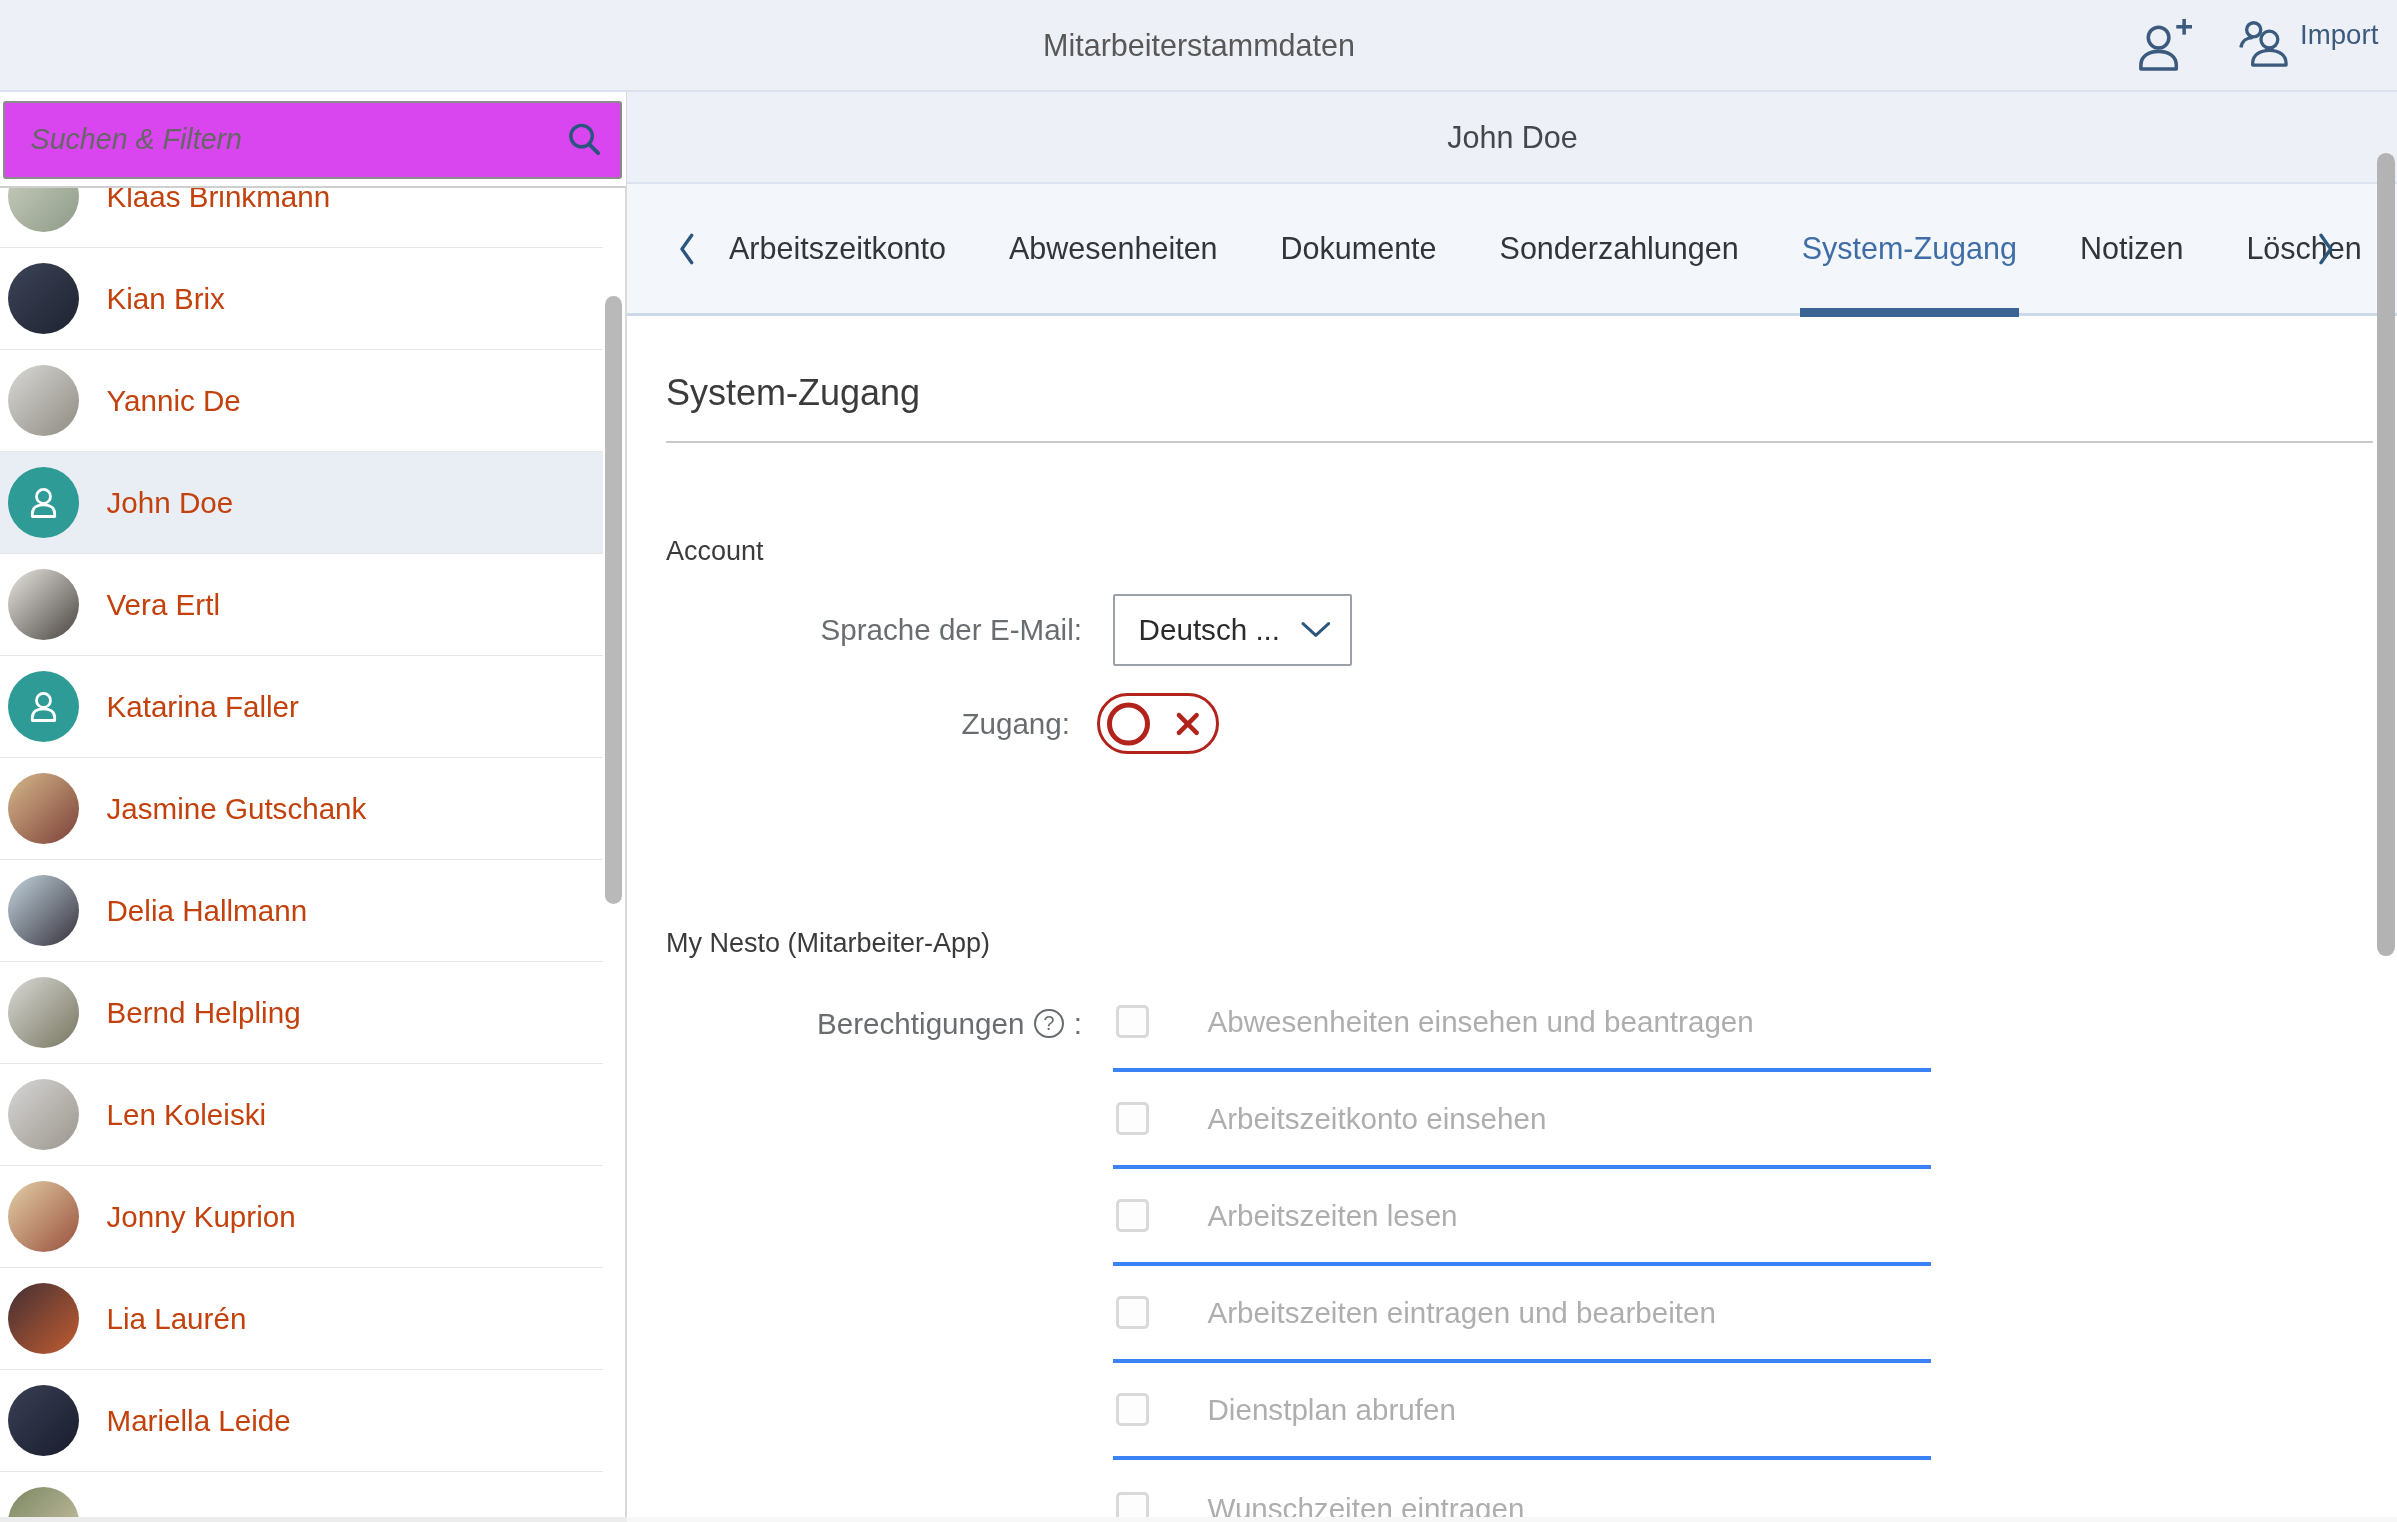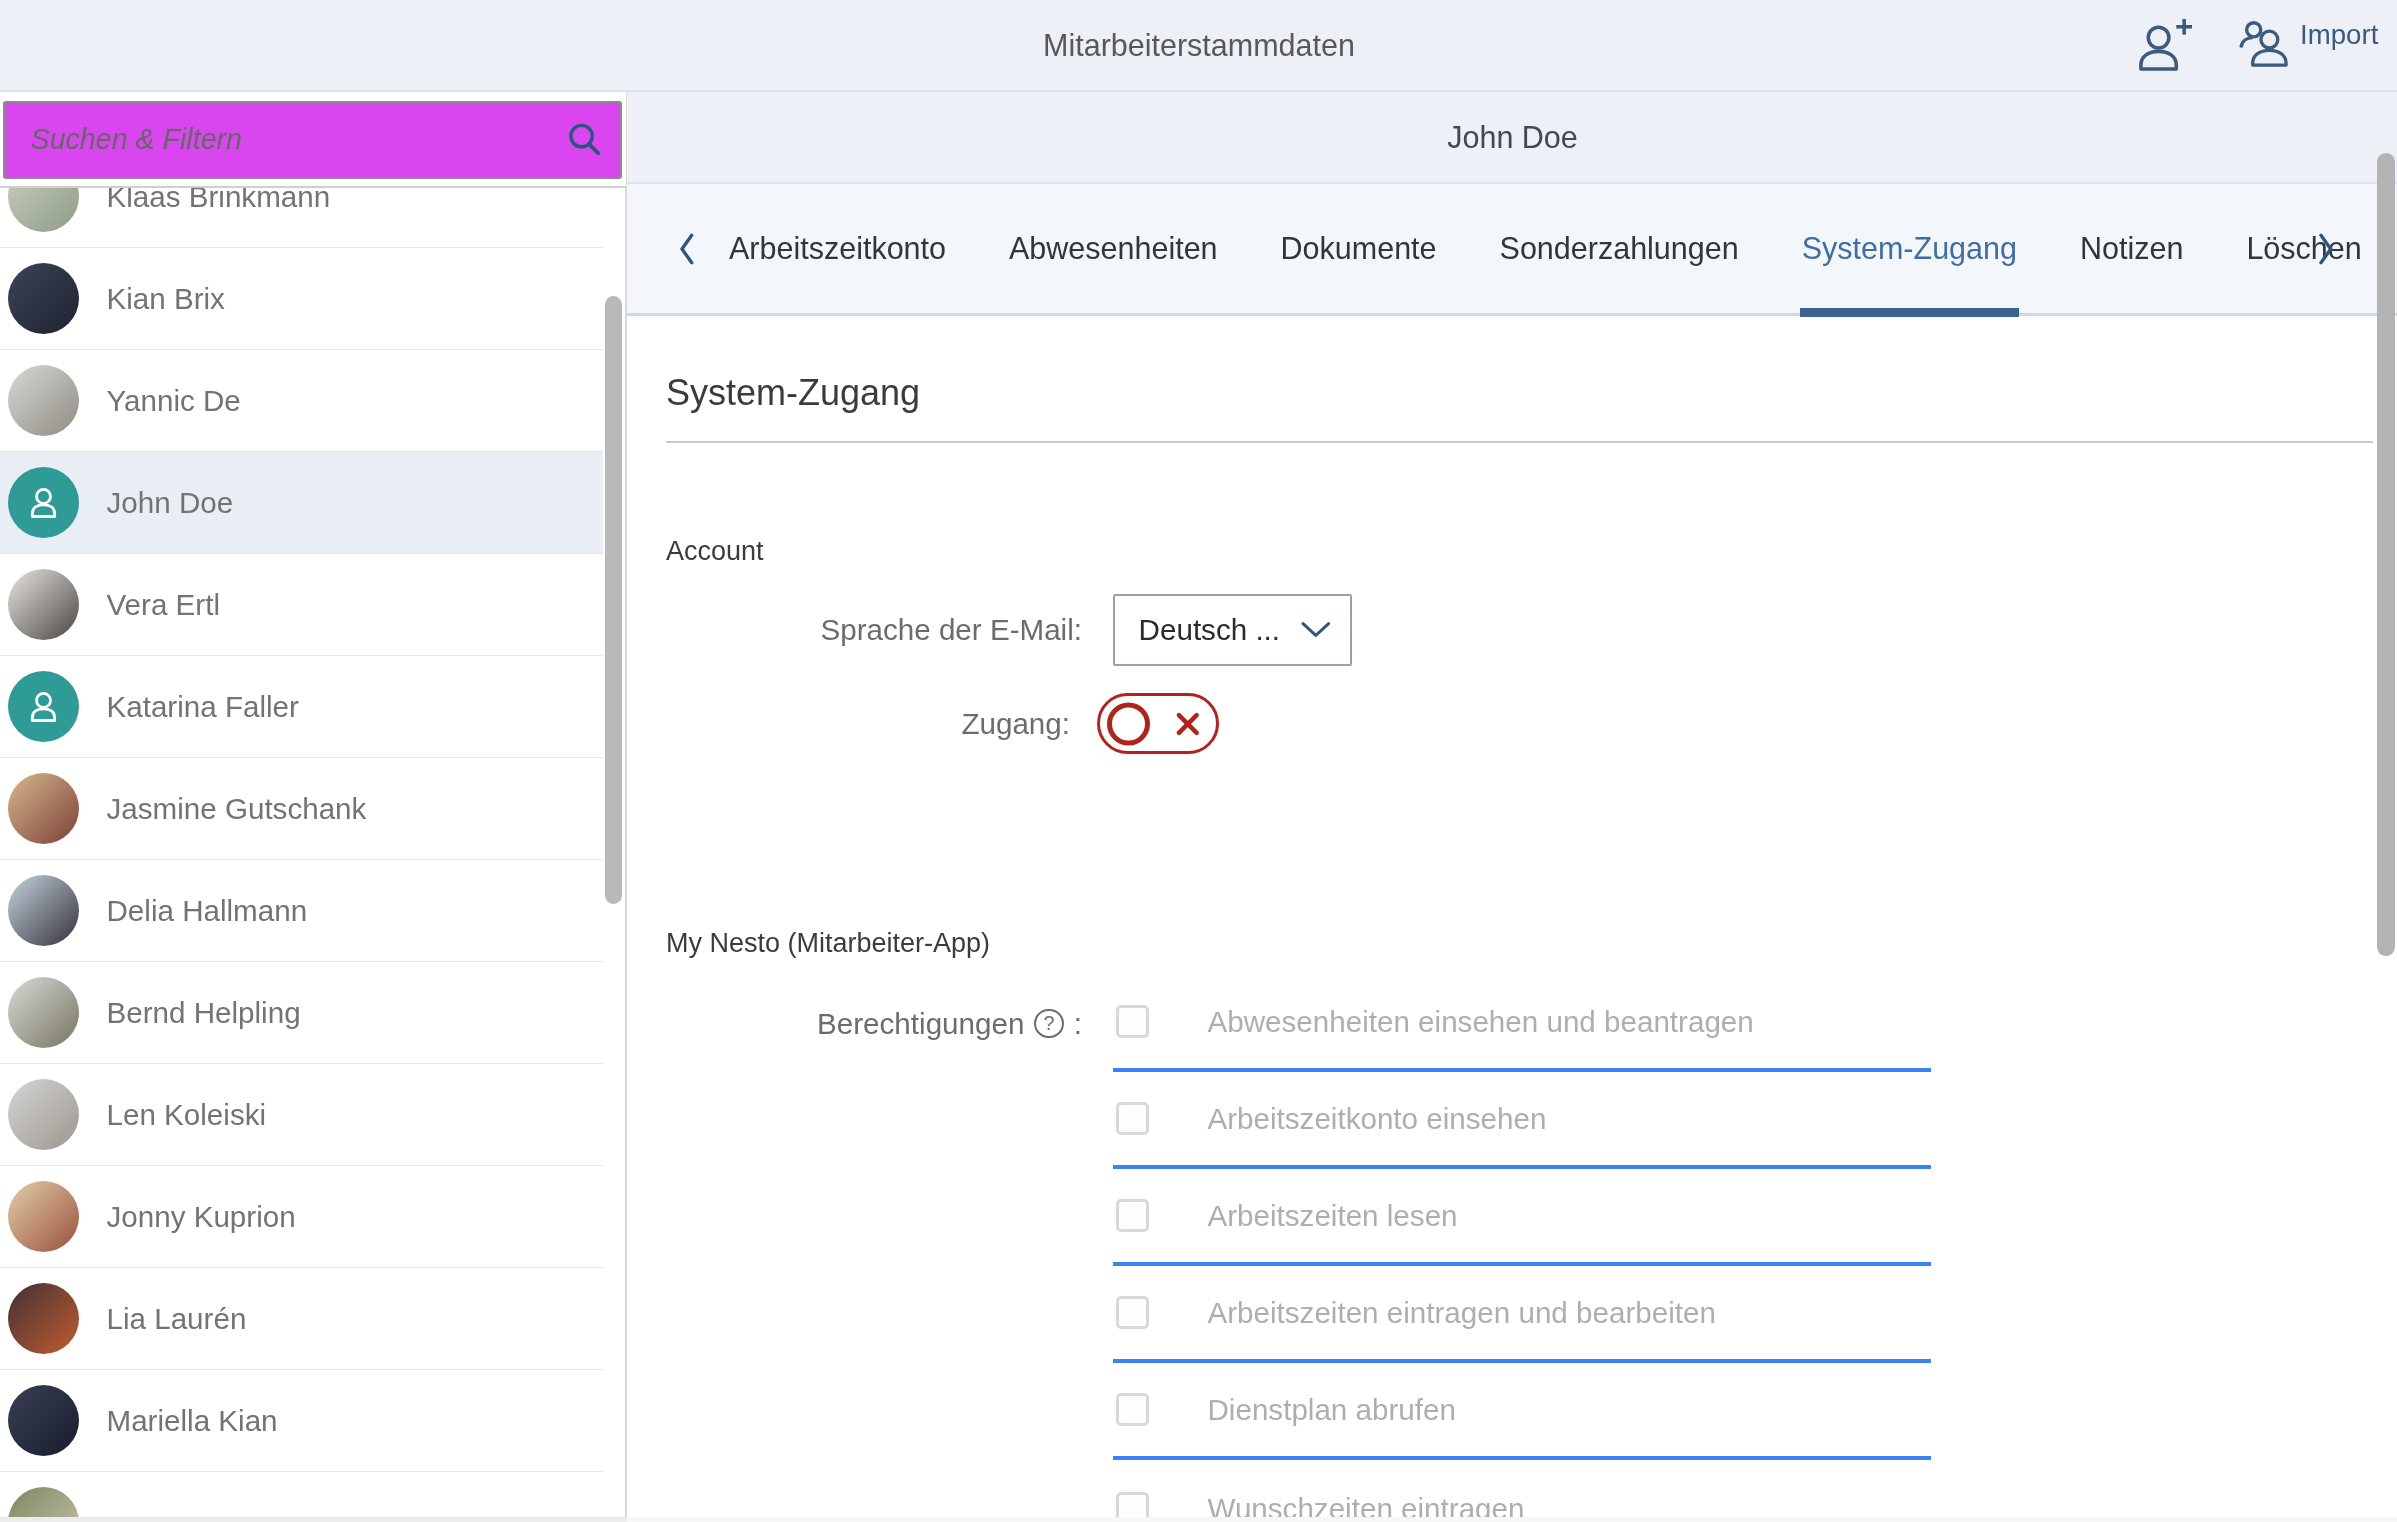--- a/index.html
+++ b/index.html
@@ -31,21 +31,21 @@
   .employee-list{position:absolute;left:0;top:96px;width:603px;bottom:0;overflow:hidden;}
   .employee-scroll{margin-top:-42px;}
   .emp-row{height:102px;display:flex;align-items:center;border-bottom:1px solid #e6e6e6;
            box-sizing:border-box;background:#fff;cursor:pointer;}
   .emp-row.selected{background:#e9edf4;}
   .avatar{width:71px;height:71px;border-radius:50%;margin-left:7.9px;flex:none;
           display:flex;align-items:center;justify-content:center;overflow:hidden;}
   .avatar svg{display:none;}
   .avatar.person{background:#2f9b96;}
   .avatar.person svg{display:block;}
-  .emp-name{margin-left:27.6px;font-size:29.6px;color:#737373;white-space:nowrap;}
+  .emp-name{margin-left:27.6px;font-size:29.6px;color:#c2410c;white-space:nowrap;}
   .sidebar-scrollbar{position:absolute;left:605px;top:204px;width:16.7px;height:608px;
                      border-radius:8.9px;background:#b9b9b9;z-index:3;}
 
   
   .main{position:absolute;left:627px;top:92px;right:0;bottom:0;}
   .emp-header{position:absolute;left:0;top:0;right:0;height:92px;background:#edf1f7;
               border-bottom:2px solid #dce3ee;box-sizing:border-box;text-align:center;
               line-height:90px;font-size:30.5px;color:#44484c;}
   .tabbar{position:absolute;left:0;top:92px;right:0;height:129px;background:#f3f6fa;
           border-bottom:3.9px solid #ccd9e8;}
@@ -220,21 +220,21 @@
           <div class="emp-row">
     <span class="avatar" style="background: linear-gradient(135deg, rgb(66, 48, 52), rgb(194, 92, 48));">
       
     </span>
     <span class="emp-name">Lia Laurén</span>
   </div>
           <div class="emp-row">
     <span class="avatar" style="background: linear-gradient(135deg, rgb(58, 63, 86), rgb(24, 28, 44));">
       
     </span>
-    <span class="emp-name">Mariella Kian</span>
+    <span class="emp-name">Mariella Leide</span>
   </div>
           <div class="emp-row">
     <span class="avatar" style="background: linear-gradient(135deg, rgb(122, 135, 97), rgb(207, 198, 171));">
       
     </span>
     <span class="emp-name"></span>
   </div>
         </div>
     </div>
     <div class="sidebar-scrollbar"></div>

